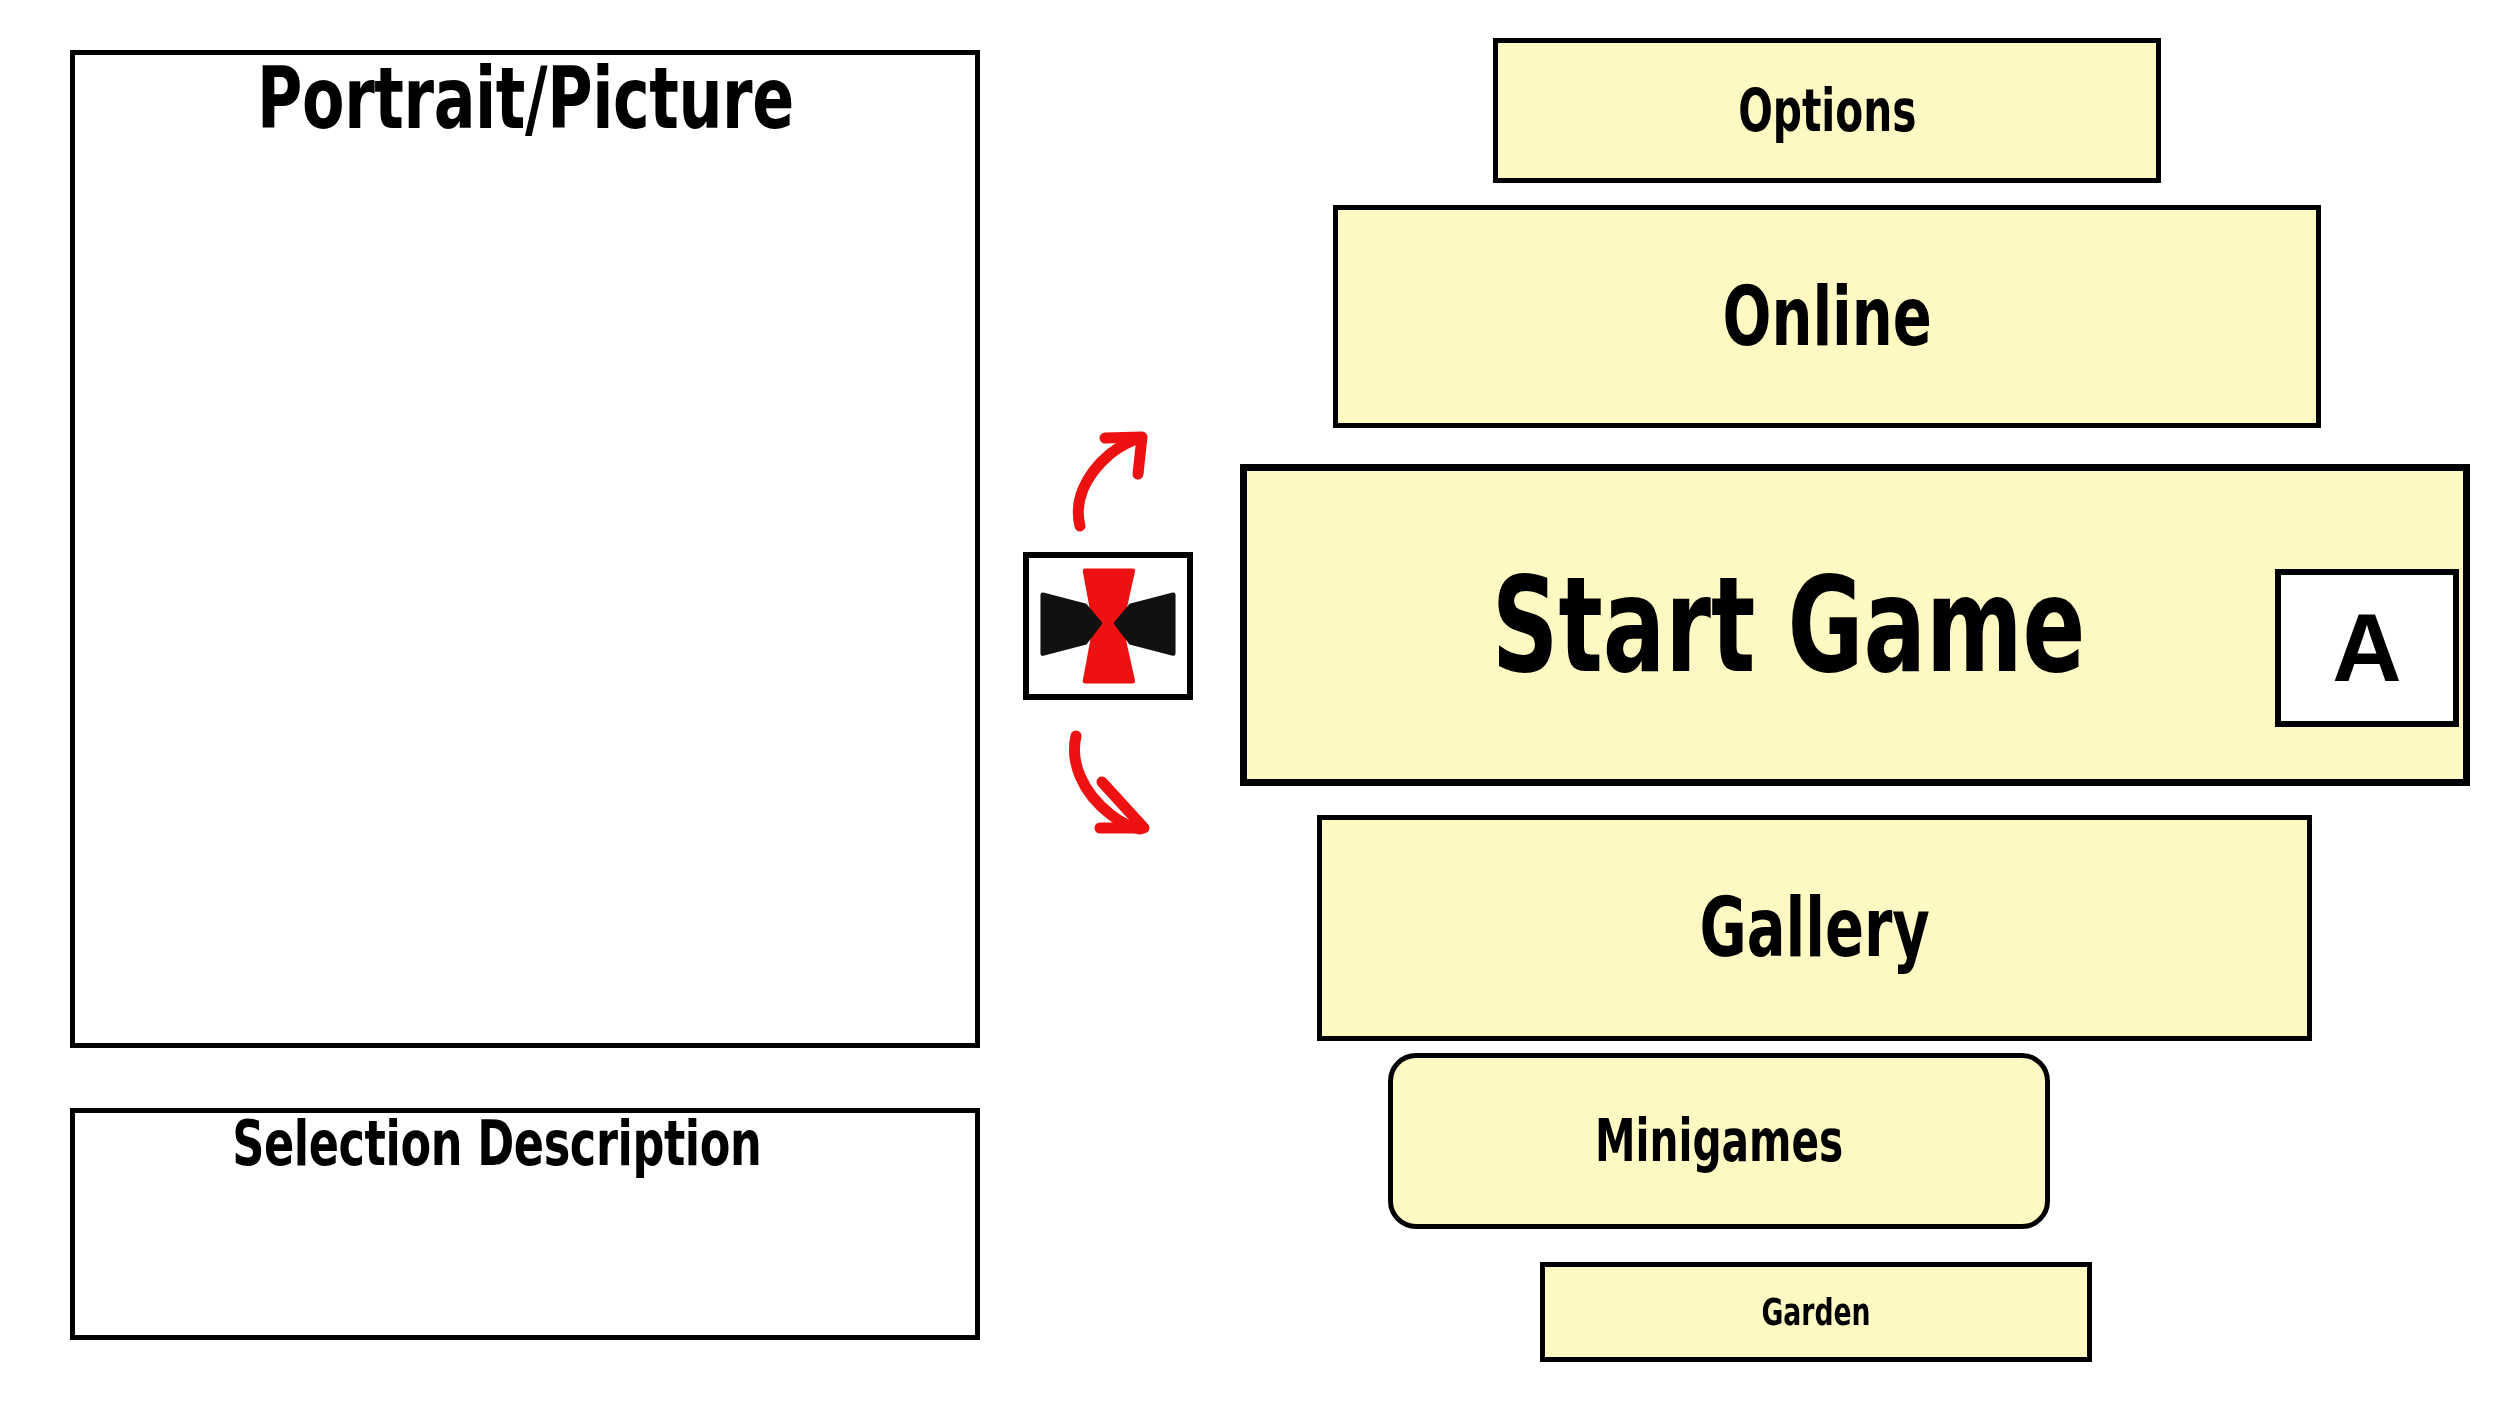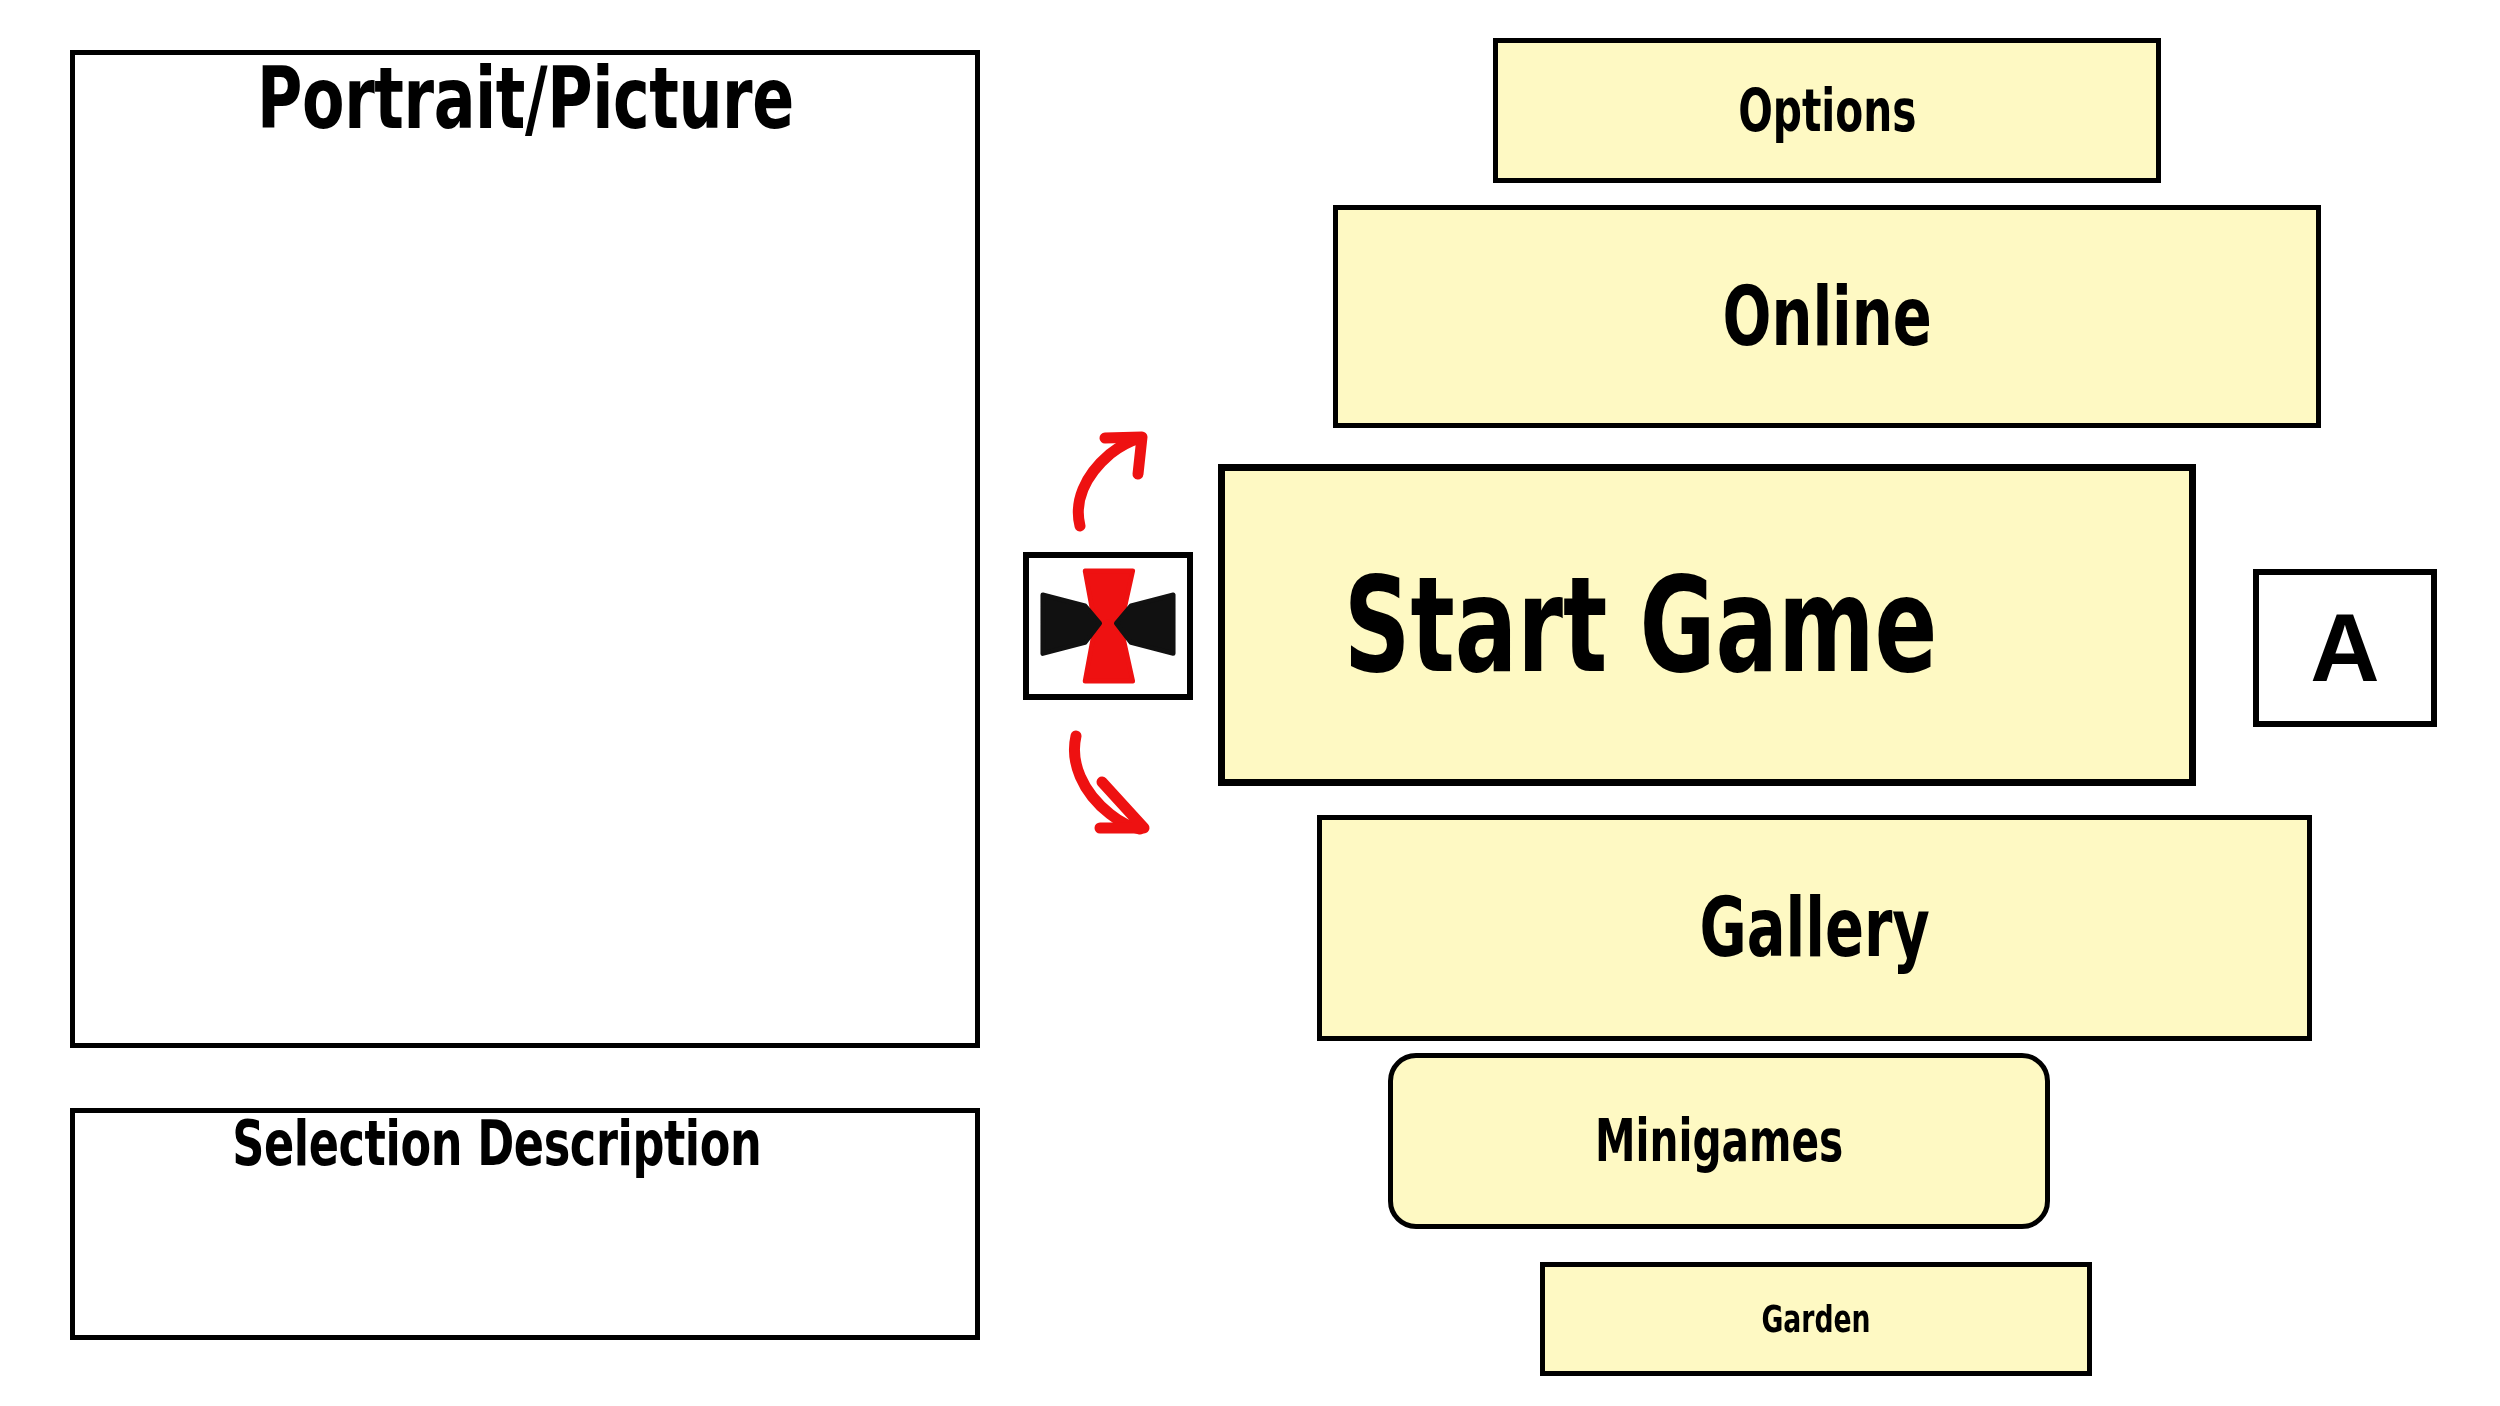--- a/index.html
+++ b/index.html
@@ -139,22 +139,22 @@
   
   #menu-item-online {
     left: 143px;  top: 205px;
     width: 988px; height: 223px;
     border-width: 5px;
   }
   #menu-item-online .menu-label { font-size: 82px; }
 
   
   #menu-item-start-game {
-    left: 28px;   top: 464px;
-    width: 978px; height: 322px;
+    left: 50px;   top: 464px;
+    width: 1230px; height: 322px;
     border-width: 7px;
   }
   #menu-item-start-game .menu-label {
     font-size: 132px;
     margin-left: 36px;
     margin-right: 170px;
   }
 
   #button-prompt-a {
     position: absolute;
@@ -189,21 +189,21 @@
     left: 198px;  top: 1053px;
     width: 662px; height: 176px;
     border-width: 5px;
     border-radius: 28px;
   }
   #menu-item-minigames .menu-label { font-size: 58px; }
 
   
   #menu-item-garden {
     left: 350px;  top: 1262px;
-    width: 552px; height: 114px;
+    width: 552px; height: 100px;
     border-width: 5px;
   }
   #menu-item-garden .menu-label { font-size: 38px; }
 </style>
 </head>
 <body>
 
 <div class="stage">
 
   <div class="box" id="portrait-panel">

